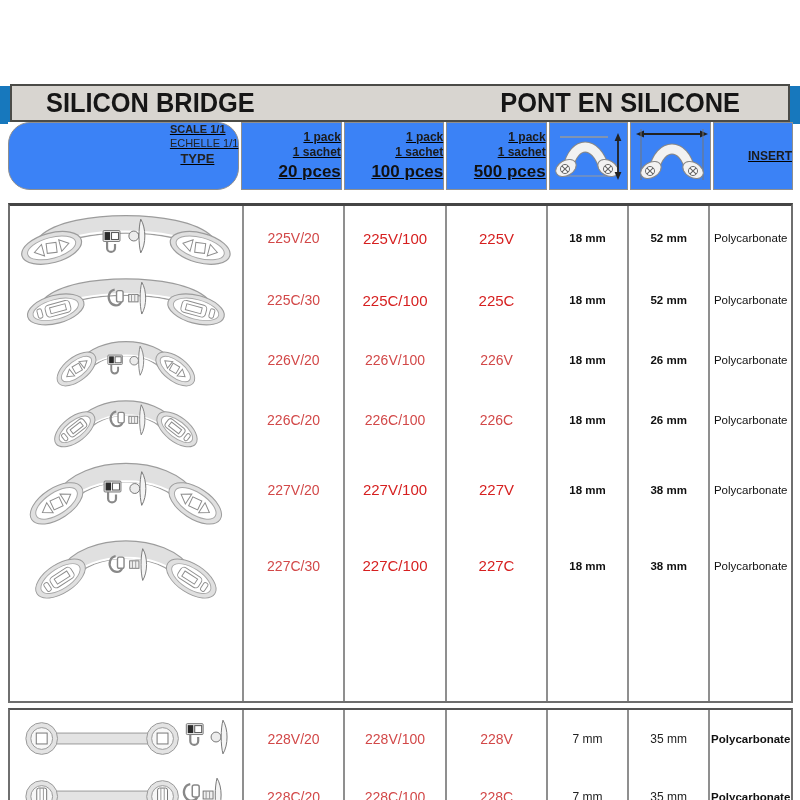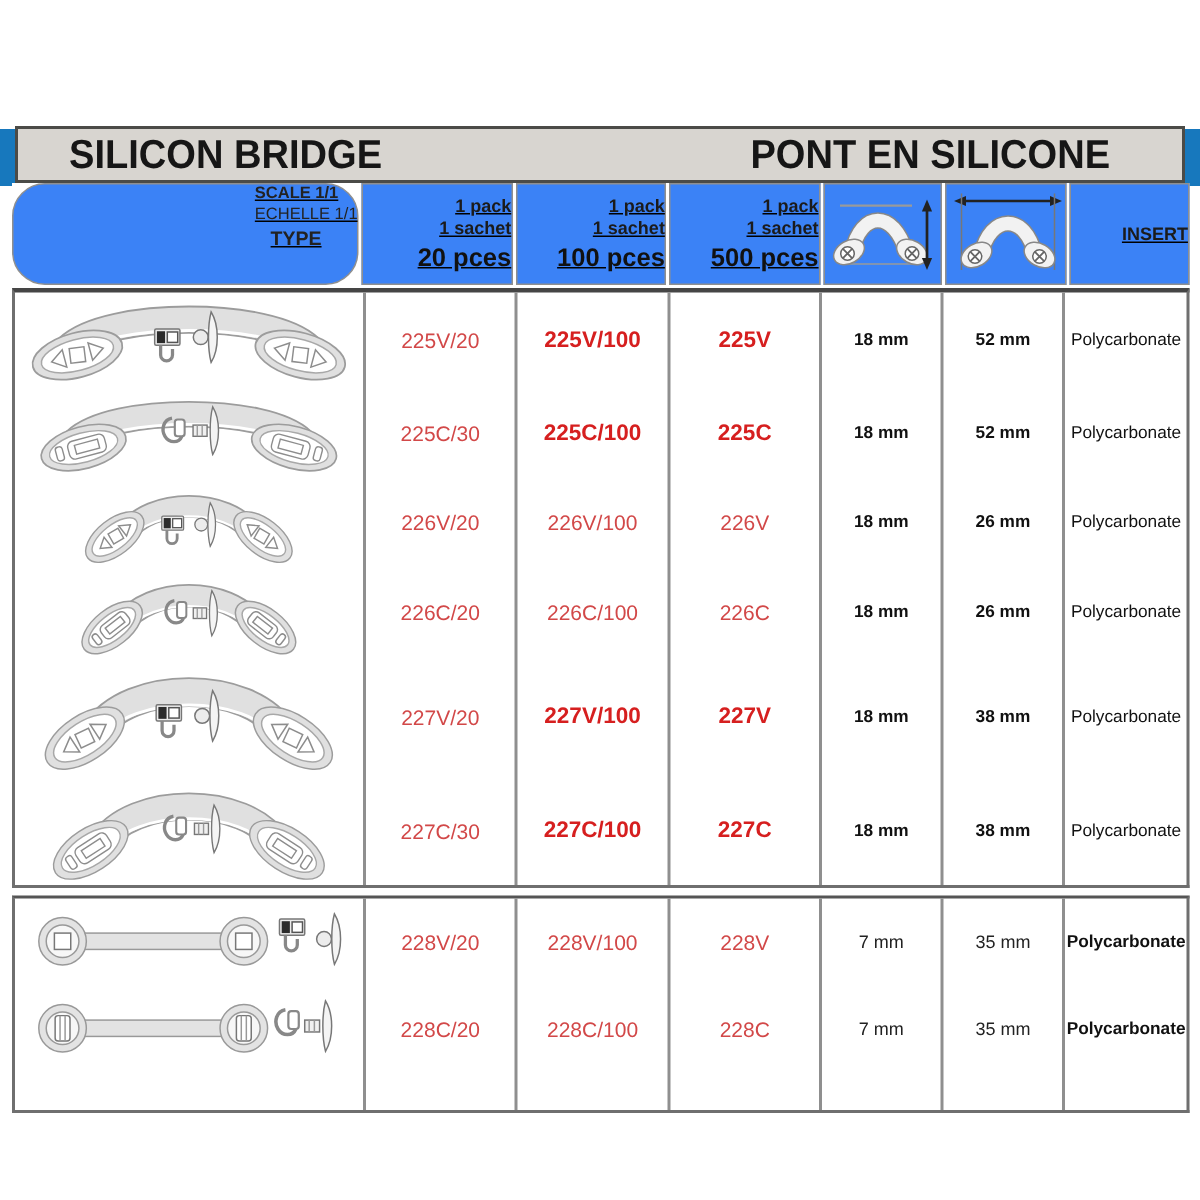--- a/index.html
+++ b/index.html
@@ -30,29 +30,29 @@
   .scale-block{margin-left:14px;line-height:1.25;}
   .scale-l1{font-weight:bold;font-size:11px;color:#222;}
   .scale-l2{font-size:11px;color:#222;}
   .type-label{flex:1;text-align:center;font-weight:bold;font-size:13px;color:#222;margin-right:24px;}
   .pack-l{font-weight:bold;font-size:12px;color:#1b1b1b;line-height:1.25;}
   .pack-b{font-weight:bold;font-size:17px;color:#111;margin-top:2px;}
   .insert-label{font-weight:bold;font-size:12px;color:#1b1b1b;}
 
   
   .body-sec{border:2px solid #6f6f6f;border-top:3px solid #454545;background:#fff;display:flex;}
-  .sec1{margin-top:2px;height:400px;justify-content:flex-end;}
+  .sec1{margin-top:13px;height:500px;}
   .sec2{margin-top:5px;height:145px;border-top:2px solid #555;}
   .bcol{display:flex;flex-direction:column;border-right:2px solid #8f8f8f;}
   .bcol:last-child{border-right:none;}
   .cell{display:flex;align-items:center;justify-content:center;text-align:center;}
   .r1{height:64px;} .r2{height:60px;} .r3{height:59px;} .r4{height:61px;} .r5{height:79px;} .r6{height:73px;}
   .s2r{height:58px;}
   .red{color:#d24848;font-size:14px;}
-  .red.b{color:#d61f1f;font-weight:bold;font-size:15px;}
+  .red.b{color:#d61f1f;font-weight:normal;font-size:15px;}
   .mm{font-weight:bold;font-size:11.5px;color:#111;}
   .mm.light{font-weight:normal;font-size:12px;color:#222;}
   .ins{font-size:11.5px;color:#111;}
   .ins.b{font-weight:bold;}
 
   .draw{padding:1px 2px;}
   .draw svg{display:block;width:100%;height:100%;}
 </style>
 </head>
 <body>

